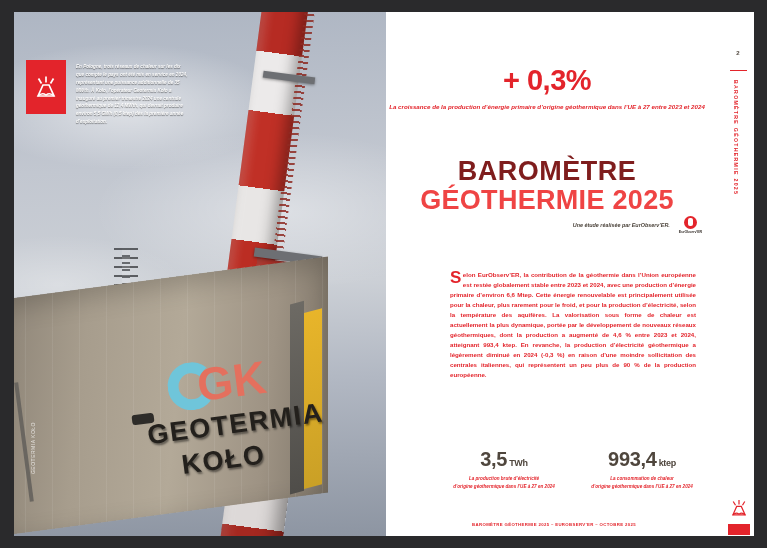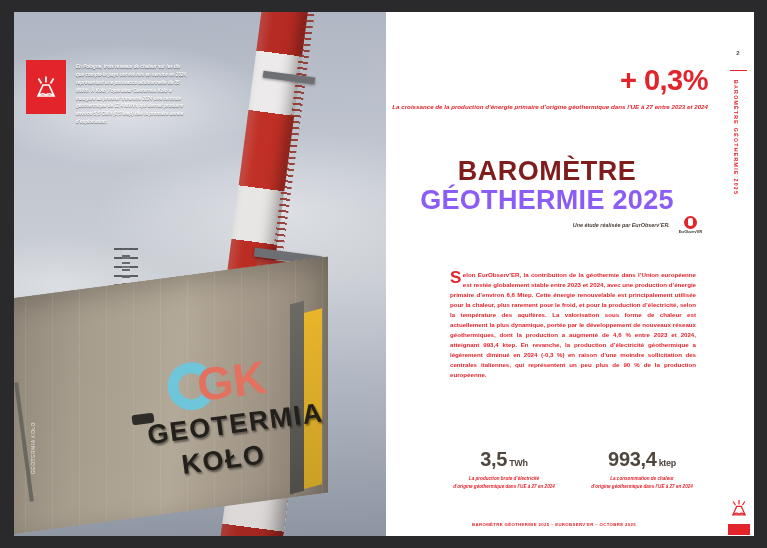--- a/index.html
+++ b/index.html
@@ -223,21 +223,21 @@
   .right {
     position: absolute;
     left: 372px; top: 0;
     width: 368px; height: 524px;
     background: #ffffff;
   }
   .kpi-top {
     position: absolute;
     left: 0; top: 52px;
     width: 322px;
-    text-align: right;
+    text-align: center;
   }
   .kpi-top-value {
     color: #e3242b;
     font-size: 29px;
     font-weight: 700;
     letter-spacing: -0.5px;
   }
   .kpi-top-desc {
     margin-top: 5px;
     color: #e3242b;
@@ -253,21 +253,21 @@
     text-align: center;
   }
   .title-1 {
     color: #7f1d1d;
     font-size: 27px;
     font-weight: 700;
     letter-spacing: .5px;
     line-height: 1.05;
   }
   .title-2 {
-    color: #8b5cf6;
+    color: #ef4444;
     font-size: 27px;
     font-weight: 700;
     letter-spacing: .3px;
     line-height: 1.12;
   }
   .byline-row {
     position: absolute;
     left: 0; top: 204px;
     width: 322px;
     display: flex;

